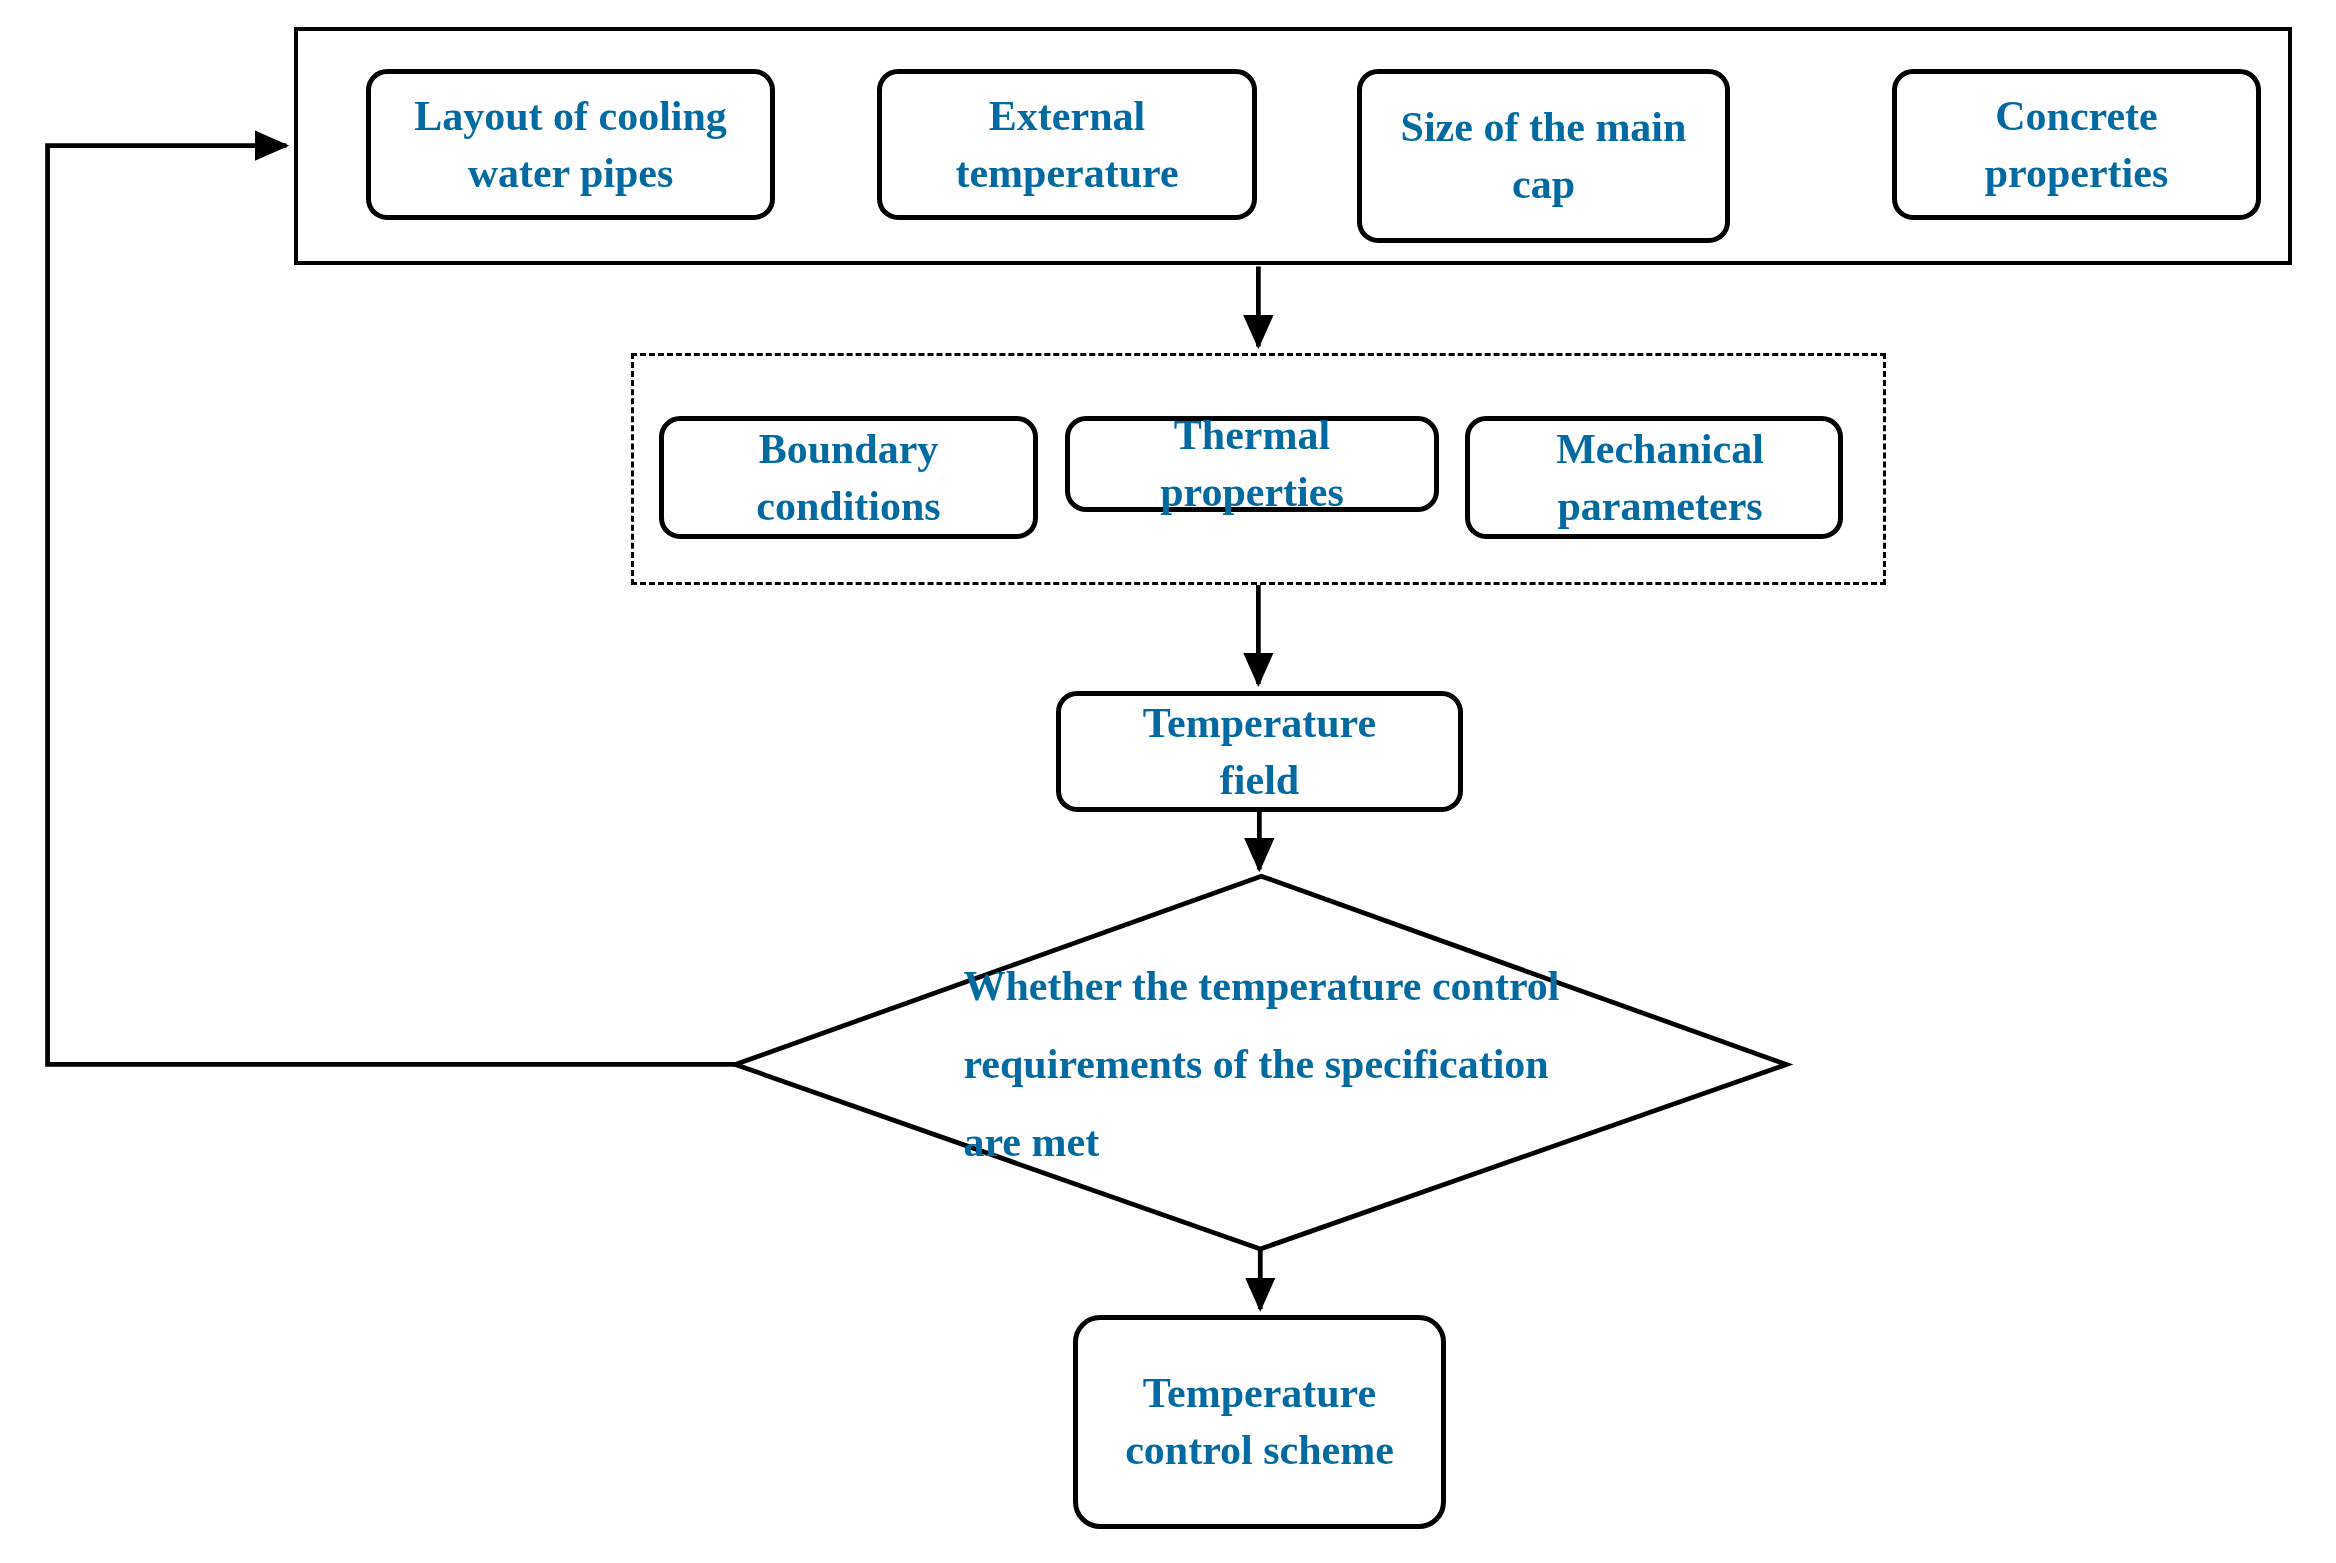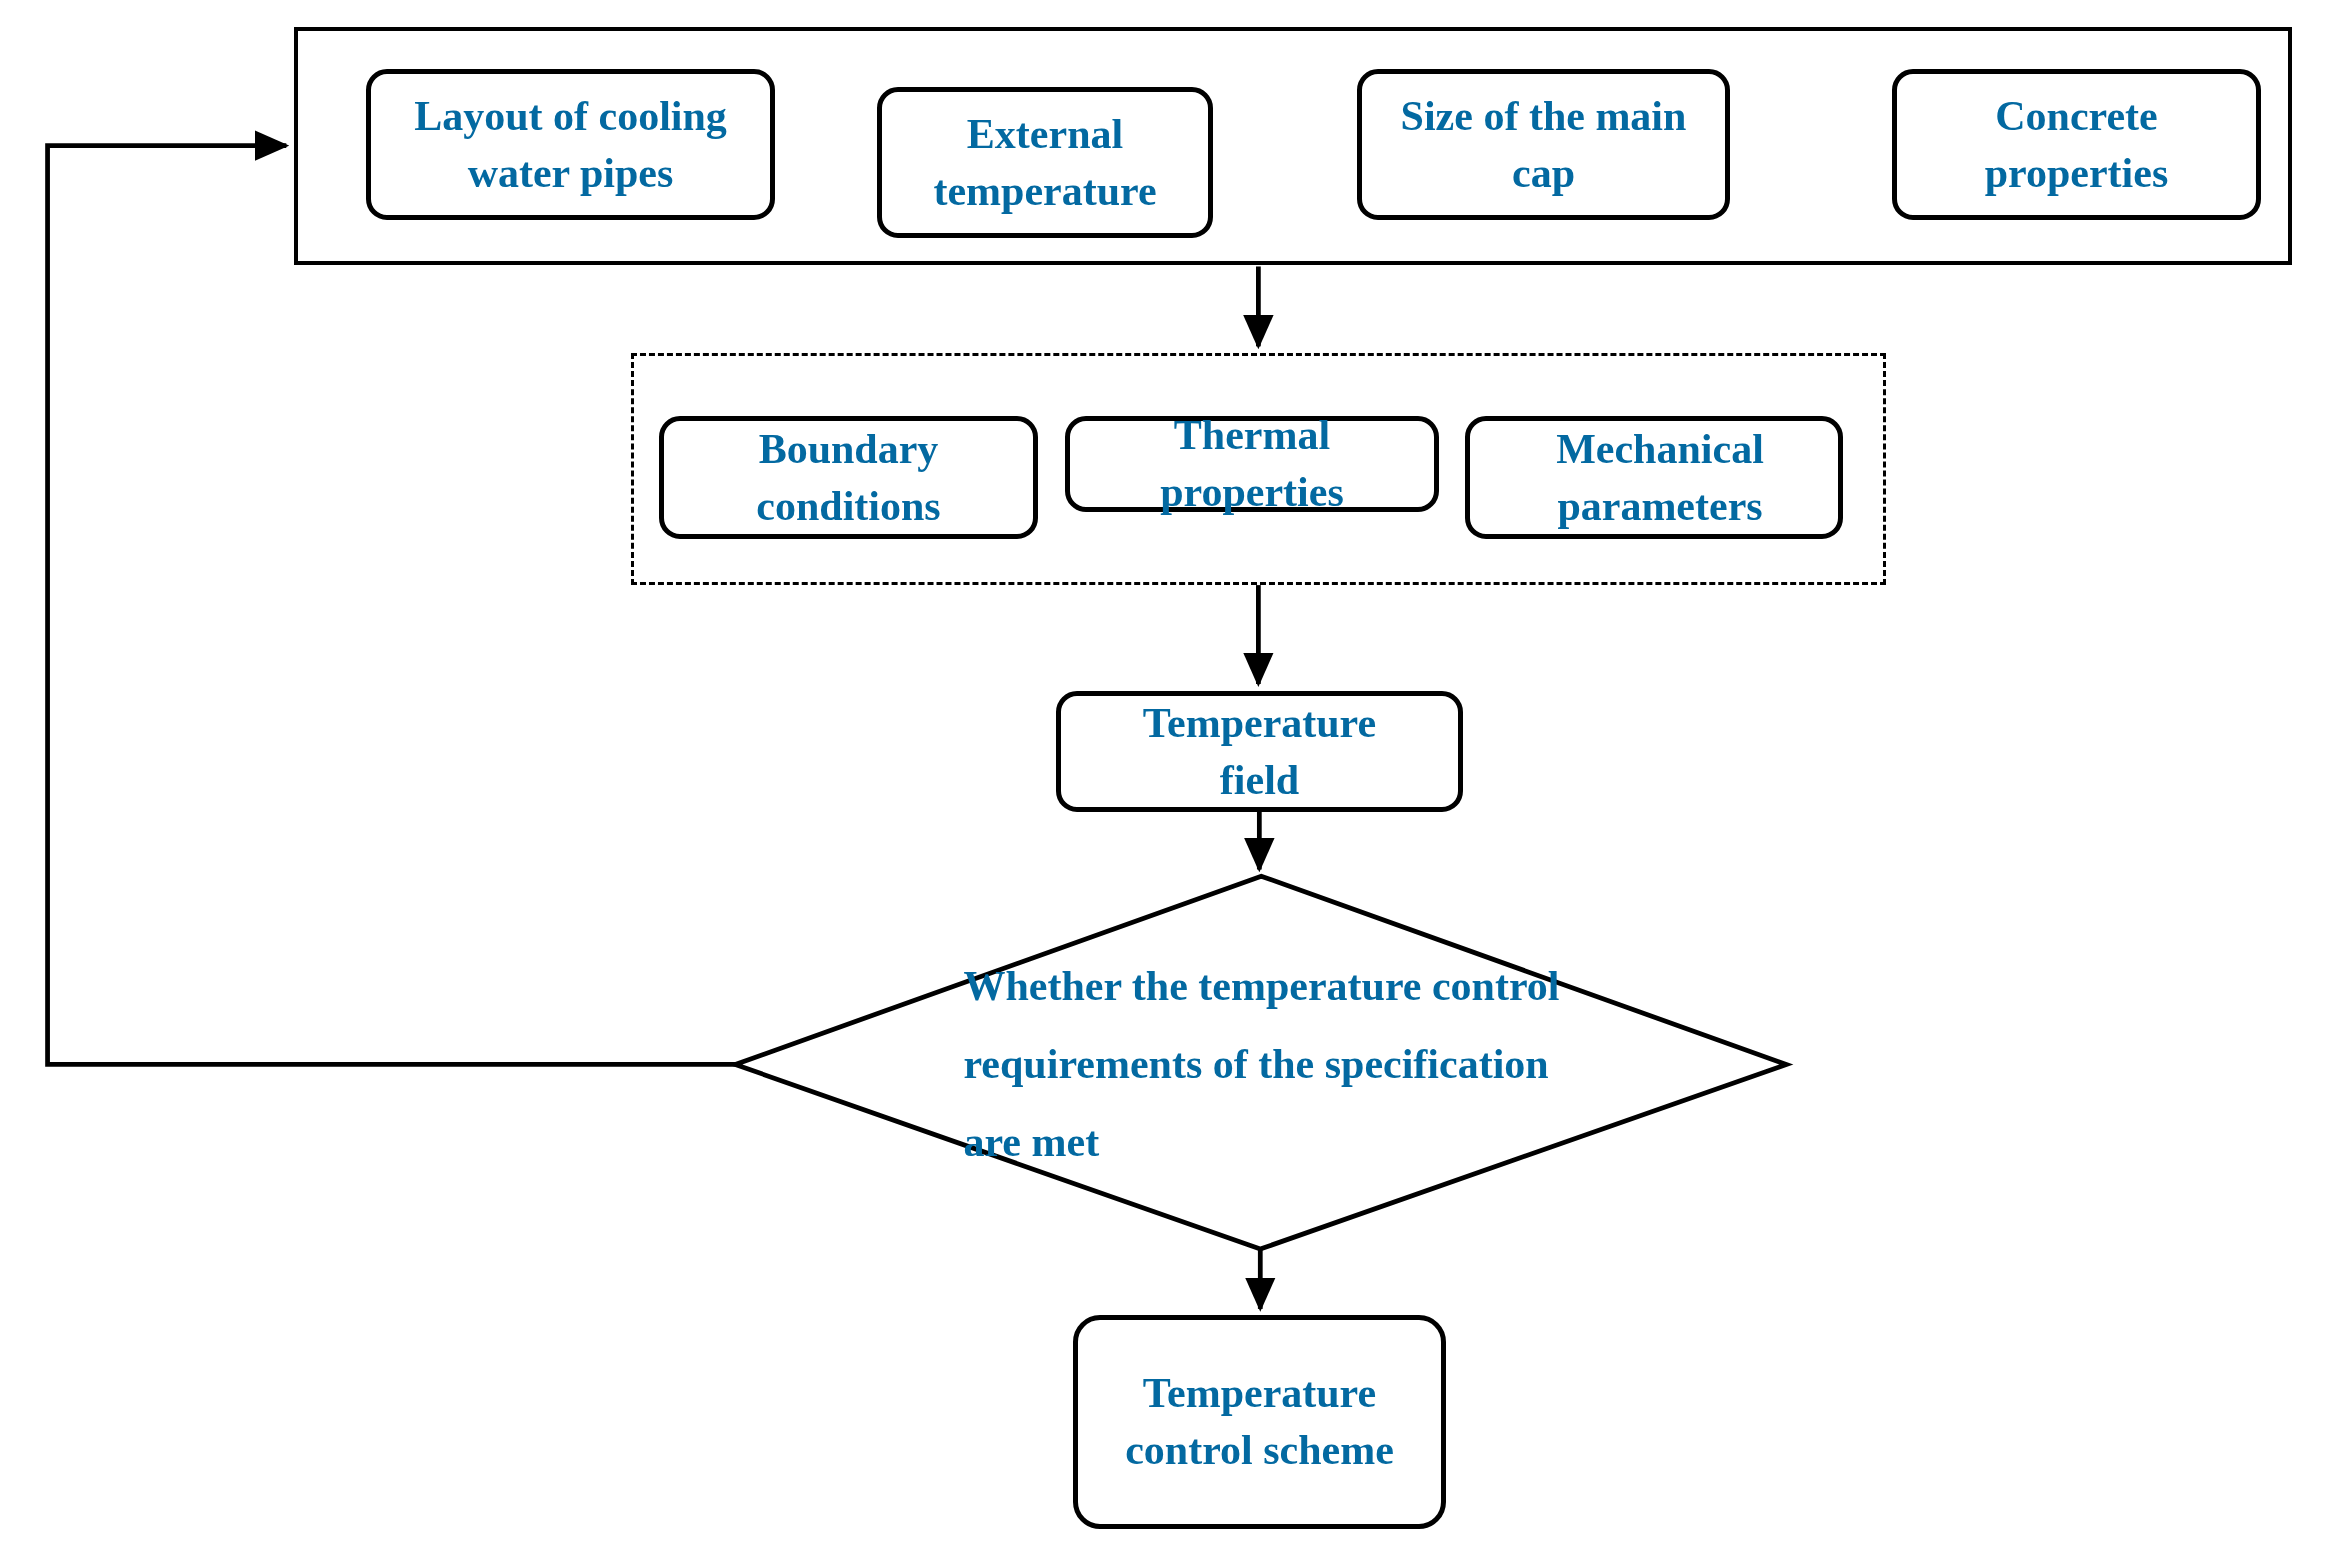--- a/index.html
+++ b/index.html
@@ -60,22 +60,22 @@
     text-align: left;
     font-weight: bold;
     font-size: 42px;
     line-height: 78px;
     white-space: pre-line;
   }
 
   
   #inputs-group      { left: 294px;  top: 27px;   width: 1998px; height: 238px; }
   #node-cooling      { left: 366px;  top: 69px;   width: 409px;  height: 151px; }
-  #node-external     { left: 877px;  top: 69px;   width: 336px;  height: 151px; margin-top: 18px; }
-  #node-capsize      { left: 1357px; top: 69px;   width: 373px;  height: 151px; }
+  #node-external     { left: 877px;  top: 69px;   width: 380px;  height: 151px; }
+  #node-capsize      { left: 1357px; top: 69px;   width: 373px;  height: 174px; }
   #node-concrete     { left: 1844px; top: 69px;   width: 369px;  height: 151px; margin-left: 48px; }
   #params-group      { left: 631px;  top: 353px;  width: 1255px; height: 232px; }
   #node-boundary     { left: 659px;  top: 416px;  width: 379px;  height: 123px; }
   #node-thermal      { left: 1065px; top: 416px;  width: 374px;  height: 96px; }
   #node-mechanical   { left: 1465px; top: 416px;  width: 378px;  height: 123px; padding-left: 12px; }
   #node-tempfield    { left: 1056px; top: 691px;  width: 407px;  height: 121px; }
   #decision-label    { left: 786px;  top: 951px; width: 951px; height: 226px; }
   #node-scheme       { left: 1073px; top: 1315px; width: 373px;  height: 214px; }
 </style>
 </head>

